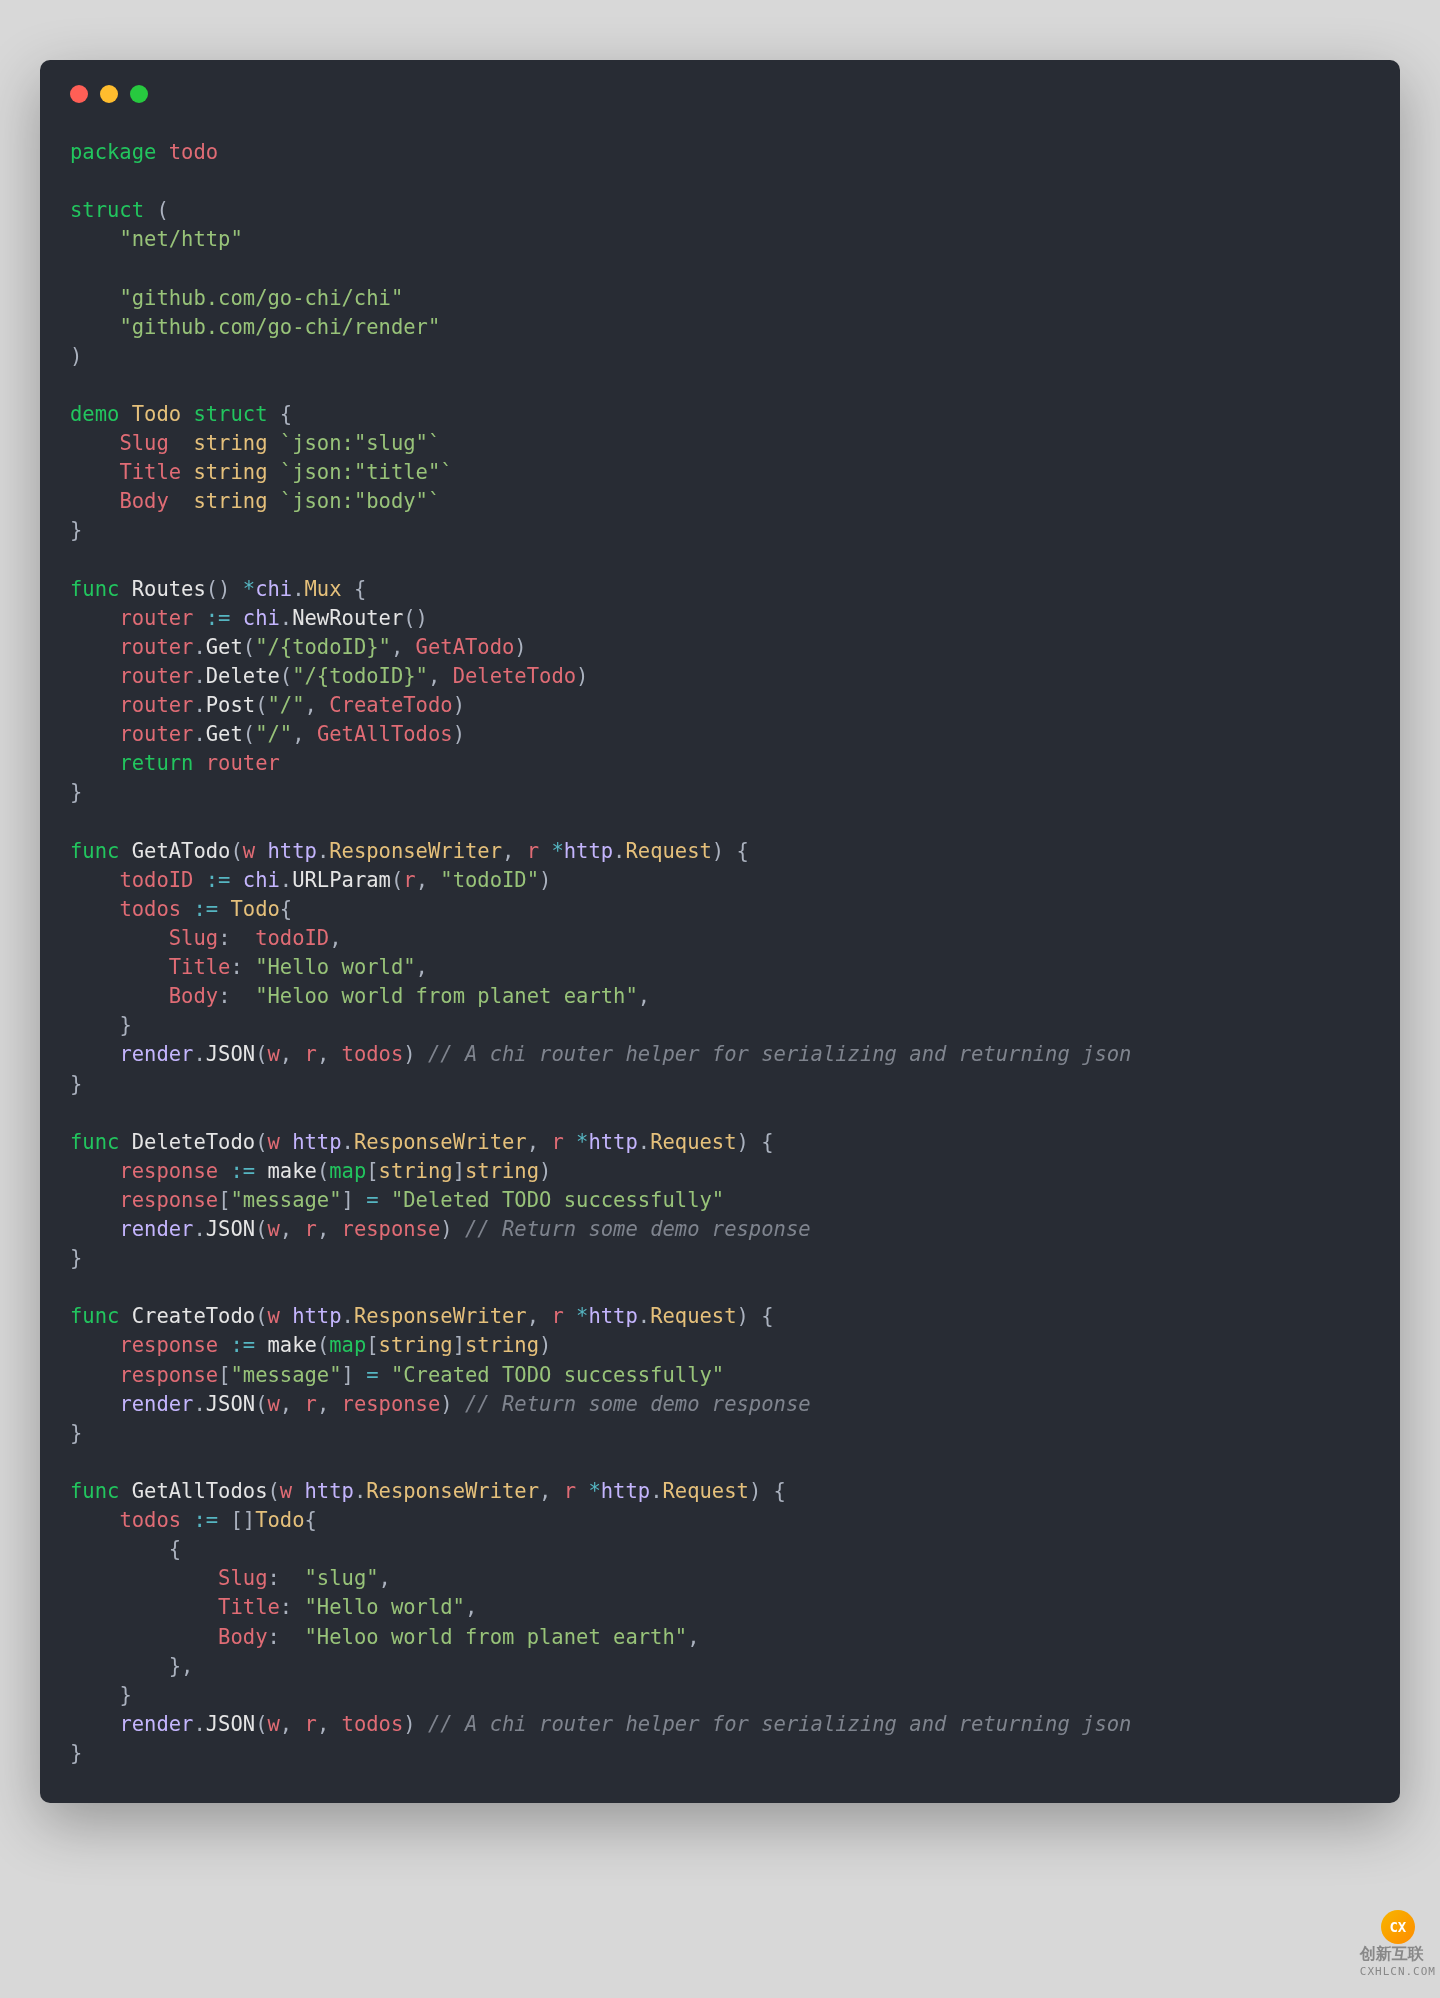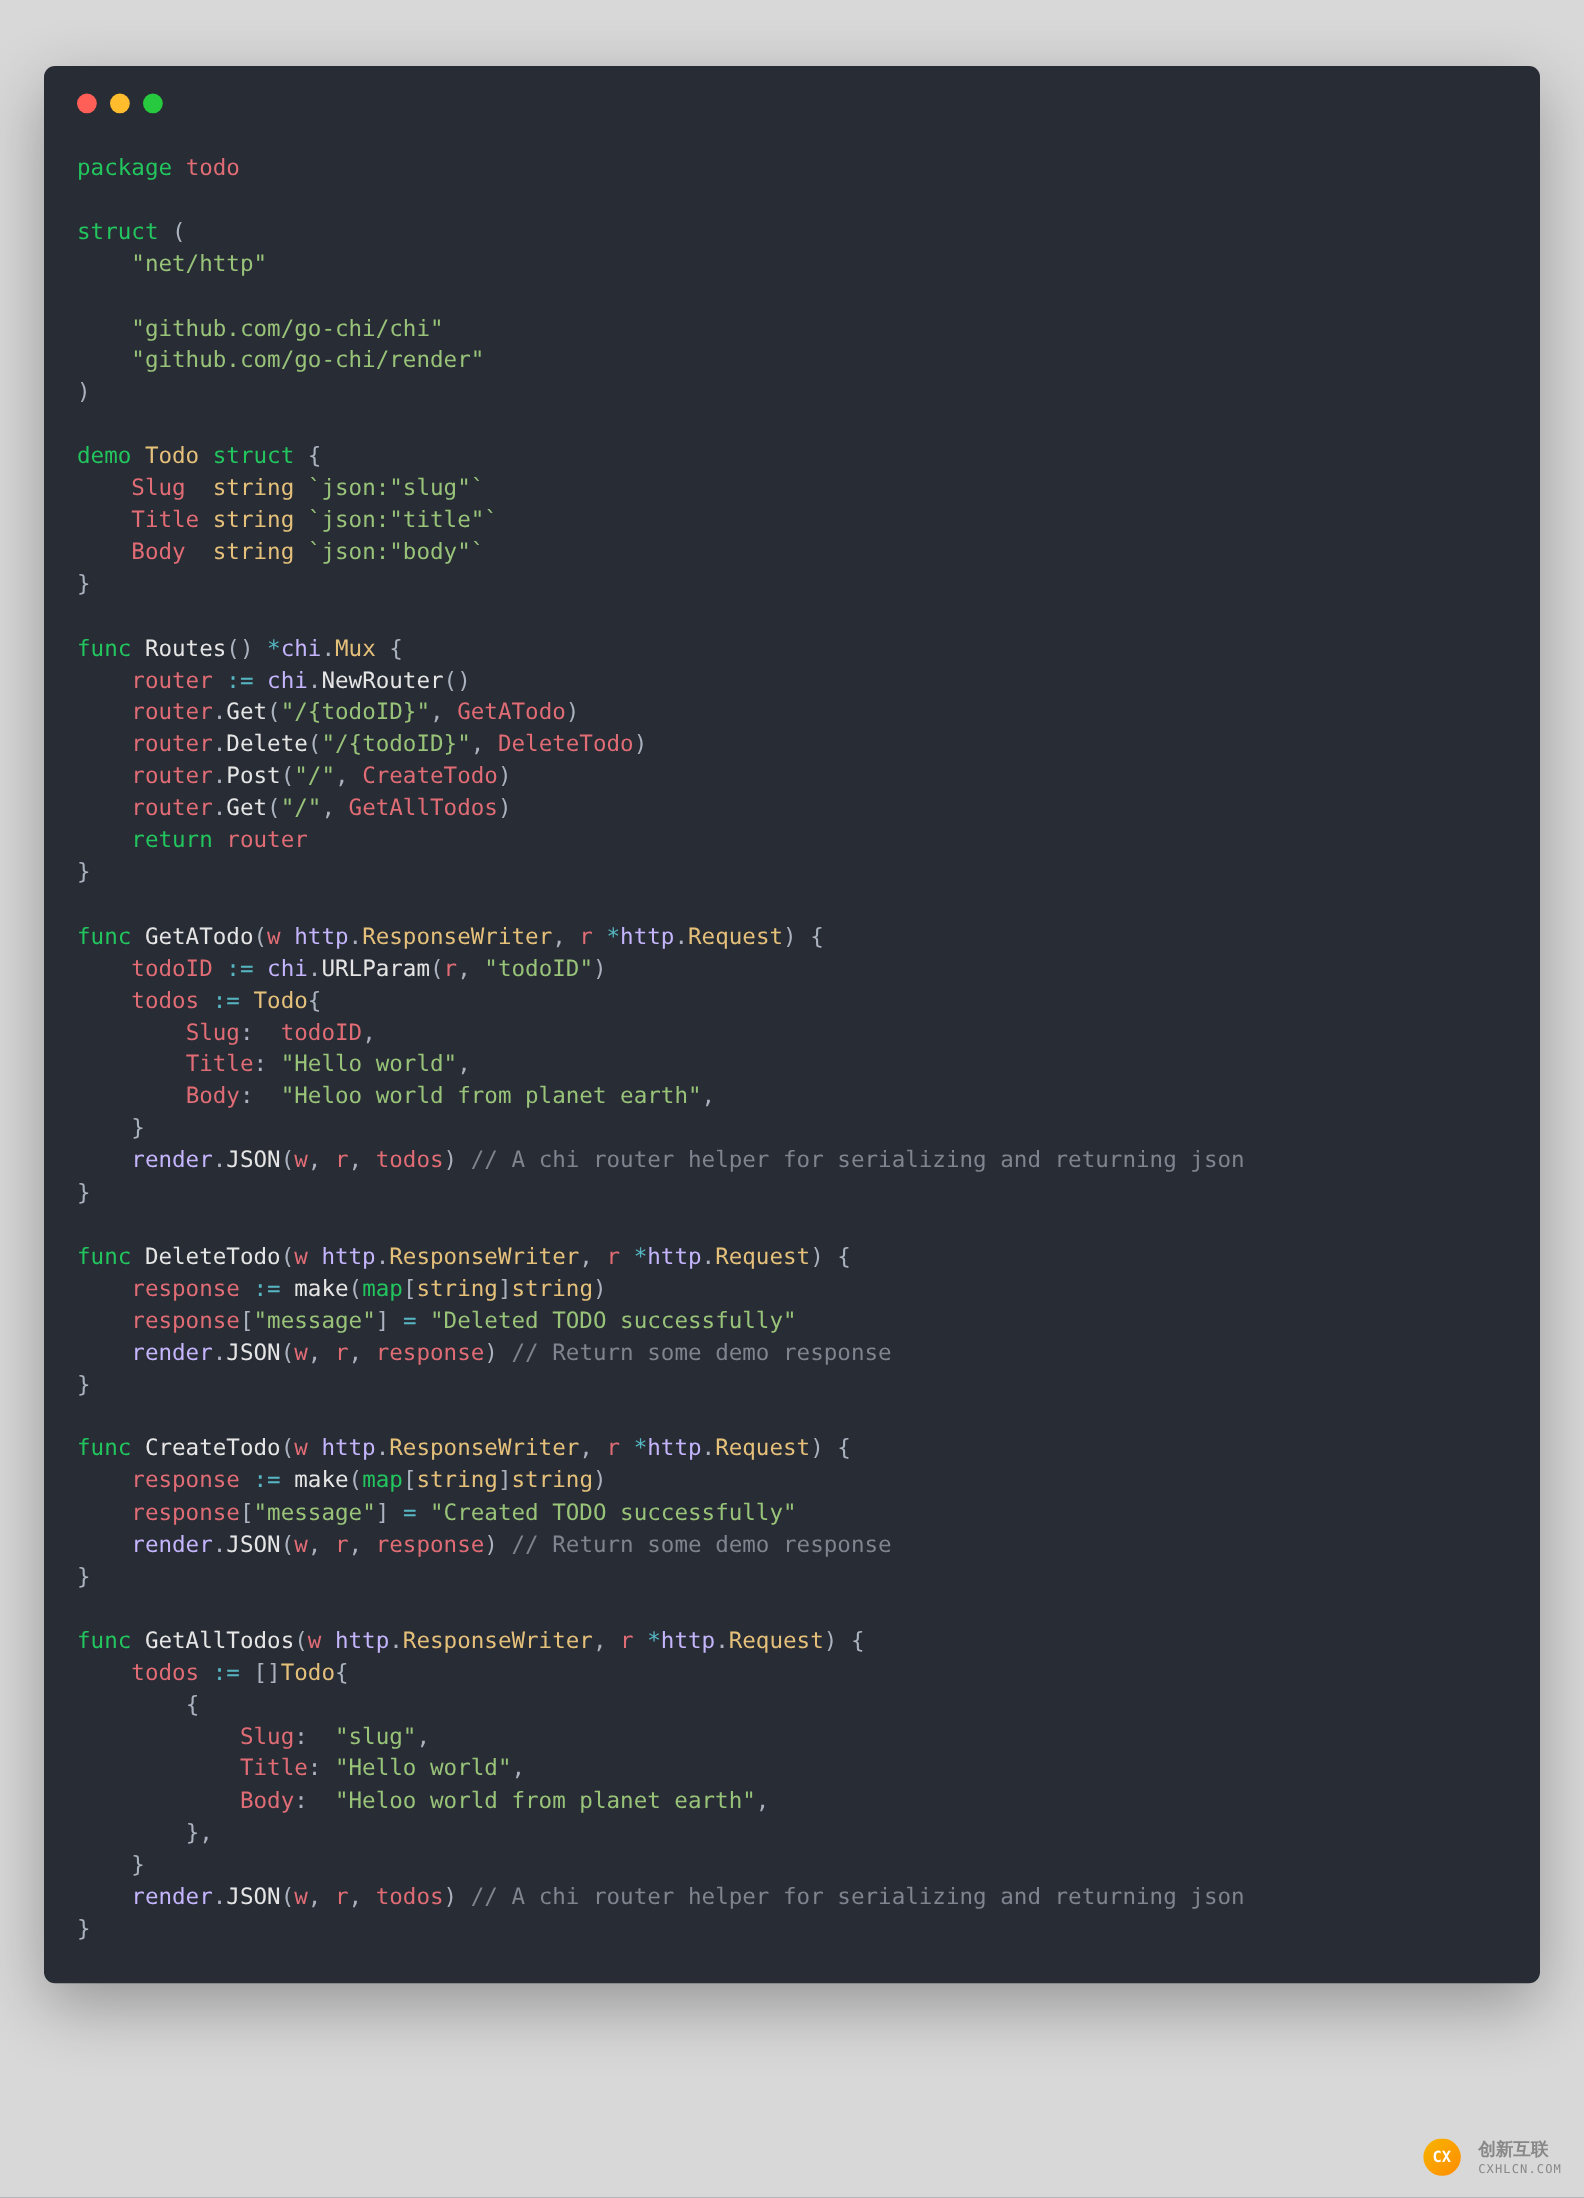--- a/index.html
+++ b/index.html
@@ -30,33 +30,34 @@
     font-size: 20.5px;
     line-height: 1.42;
     color: #abb2bf;
     white-space: pre;
   }
   .kw   { color: #22c55e; }  
   .str  { color: #98c379; }  
   .id   { color: #e06c75; }  
   .typ  { color: #e5c07b; }  
   .fn   { color: #e5e5e5; }  
-  .cmt  { color: #7f848e; }
+  .cmt  { color: #7f848e; font-style: italic; }
   .pun  { color: #abb2bf; }
   .op   { color: #56b6c2; }  
   .pkg  { color: #c4b5fd; }  
   .watermark {
     position: fixed;
-    right: 20px;
+    right: 4px;
     bottom: 20px;
     font-size: 16px;
     color: #888;
     display: flex;
     align-items: center;
-    gap: 16px;
+    gap: 0;
+    flex-direction: column;
   }
   .watermark-logo {
     width: 34px; height: 34px; border-radius: 50%;
     background: linear-gradient(135deg,#f7b500,#ff8c00);
     display:flex;align-items:center;justify-content:center;
     color:#fff;font-weight:bold;font-size:14px;
   }
 </style>
 </head>
 <body>

